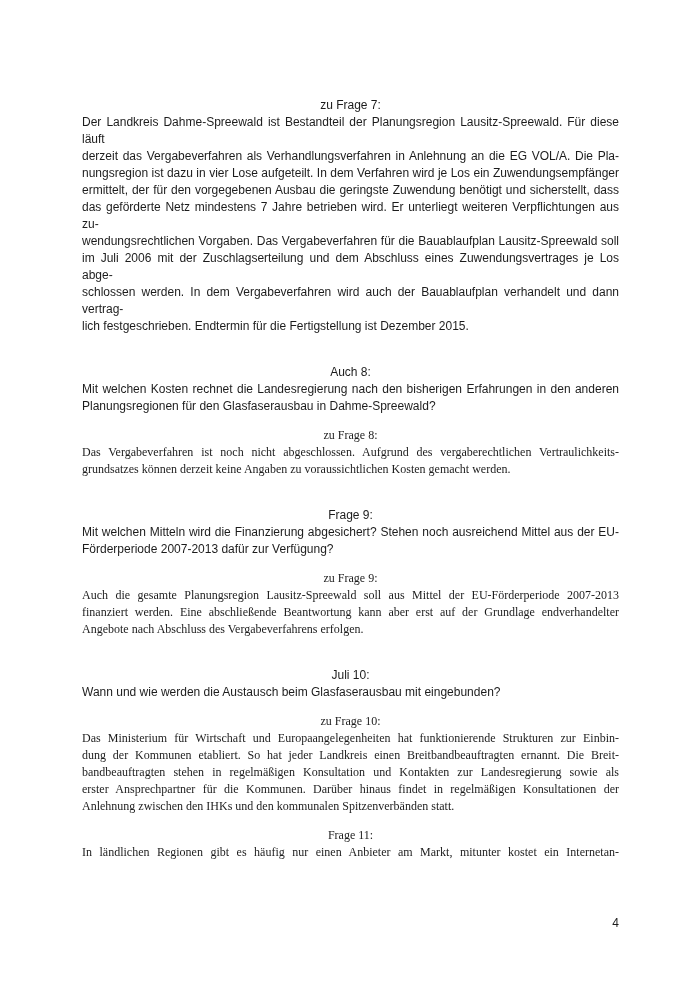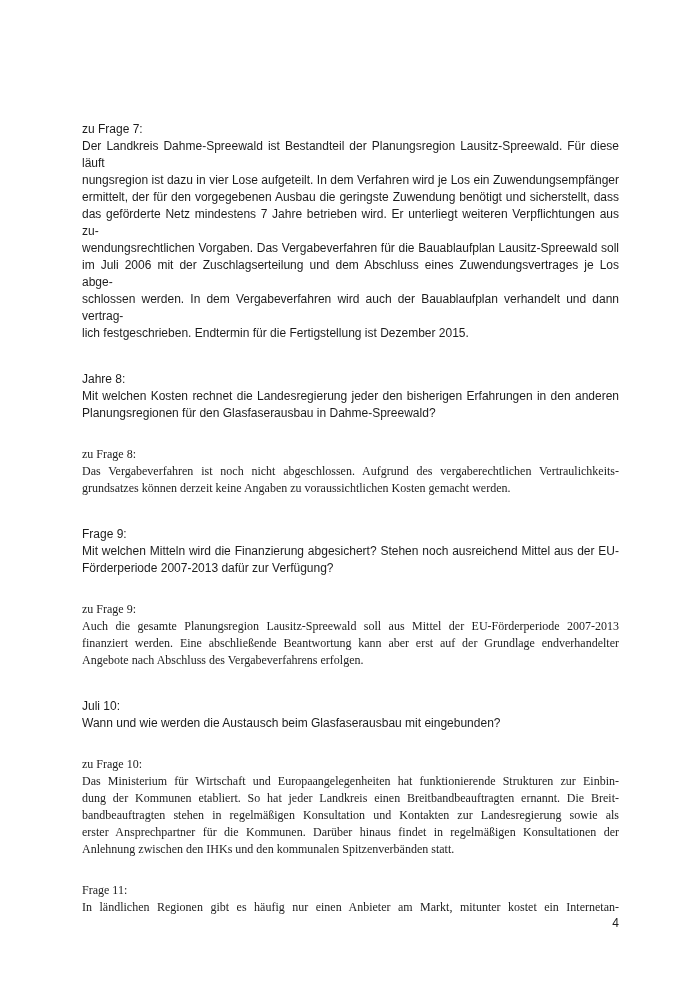--- a/index.html
+++ b/index.html
@@ -22,23 +22,22 @@
     top: 97px;
     width: 537px;
     font-size: 12px;
     line-height: 17px;
   }
   .sec { margin: 0; }
   .sec.gap-none  { margin-top: 0; }
   .sec.gap-small { margin-top: 12px; font-family: Liberation Serif, serif; }
   .sec.gap-large { margin-top: 29px; }
   .label {
-    text-align: left;
+    text-align: center;
     white-space: pre;
-    margin-top: 24px;
   }
   .line { text-align: left; }
   .line.jl {
     text-align: justify;
     text-align-last: justify;
     text-justify: inter-word;
   }
   .page-number {
     position: absolute;
     left: 82px;
@@ -50,31 +49,32 @@
   }
 </style>
 </head>
 <body>
 
 <div class="page">
   <main class="content">
       <section class="sec gap-none">
         <div class="label">zu Frage 7:</div>
         <div class="line jl">Der Landkreis Dahme-Spreewald ist Bestandteil der Planungsregion Lausitz-Spreewald. Für diese läuft</div>
+        <div class="line jl">derzeit das Vergabeverfahren als Verhandlungsverfahren in Anlehnung an die EG VOL/A. Die Pla-</div>
         <div class="line jl">nungsregion ist dazu in vier Lose aufgeteilt. In dem Verfahren wird je Los ein Zuwendungsempfänger</div>
         <div class="line jl">ermittelt, der für den vorgegebenen Ausbau die geringste Zuwendung benötigt und sicherstellt, dass</div>
         <div class="line jl">das geförderte Netz mindestens 7 Jahre betrieben wird. Er unterliegt weiteren Verpflichtungen aus zu-</div>
         <div class="line jl">wendungsrechtlichen Vorgaben. Das Vergabeverfahren für die Bauablaufplan Lausitz-Spreewald soll</div>
         <div class="line jl">im Juli 2006 mit der Zuschlagserteilung und dem Abschluss eines Zuwendungsvertrages je Los abge-</div>
         <div class="line jl">schlossen werden. In dem Vergabeverfahren wird auch der Bauablaufplan verhandelt und dann vertrag-</div>
         <div class="line">lich festgeschrieben. Endtermin für die Fertigstellung ist Dezember 2015.</div>
       </section>
       <section class="sec gap-large">
-        <div class="label">Jahre 8:</div>
-        <div class="line jl">Mit welchen Kosten rechnet die Landesregierung jeder den bisherigen Erfahrungen in den anderen</div>
+        <div class="label">Auch 8:</div>
+        <div class="line jl">Mit welchen Kosten rechnet die Landesregierung nach den bisherigen Erfahrungen in den anderen</div>
         <div class="line">Planungsregionen für den Glasfaserausbau in Dahme-Spreewald?</div>
       </section>
       <section class="sec gap-small">
         <div class="label">zu Frage 8:</div>
         <div class="line jl">Das Vergabeverfahren ist noch nicht abgeschlossen. Aufgrund des vergaberechtlichen Vertraulichkeits-</div>
         <div class="line">grundsatzes können derzeit keine Angaben zu voraussichtlichen Kosten gemacht werden.</div>
       </section>
       <section class="sec gap-large">
         <div class="label">Frage 9:</div>
         <div class="line jl">Mit welchen Mitteln wird die Finanzierung abgesichert? Stehen noch ausreichend Mittel aus der EU-</div>

